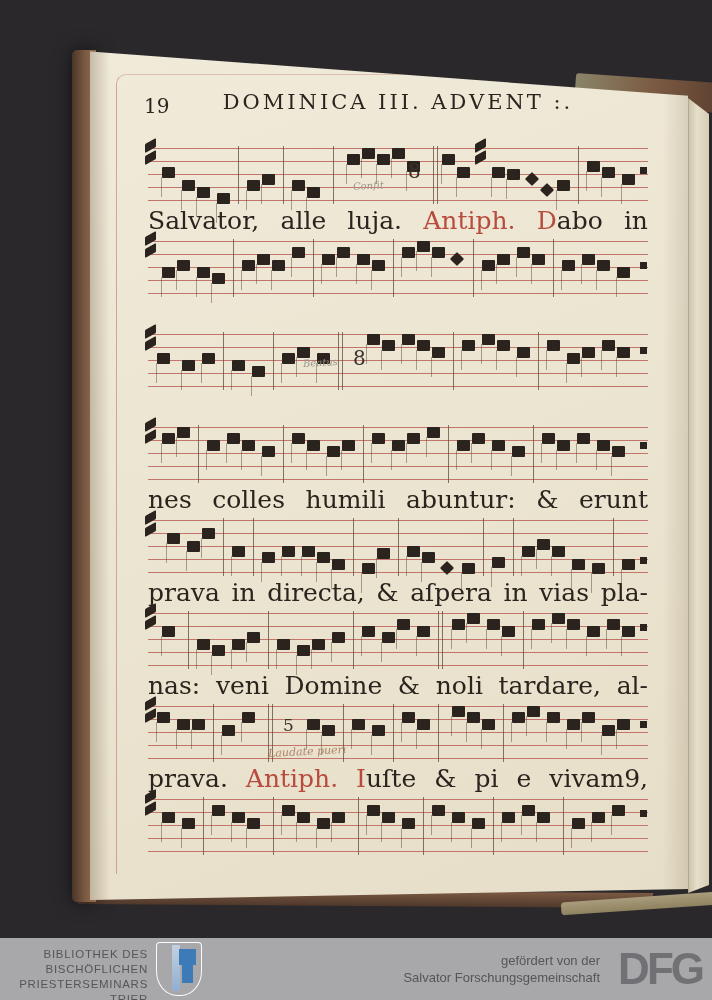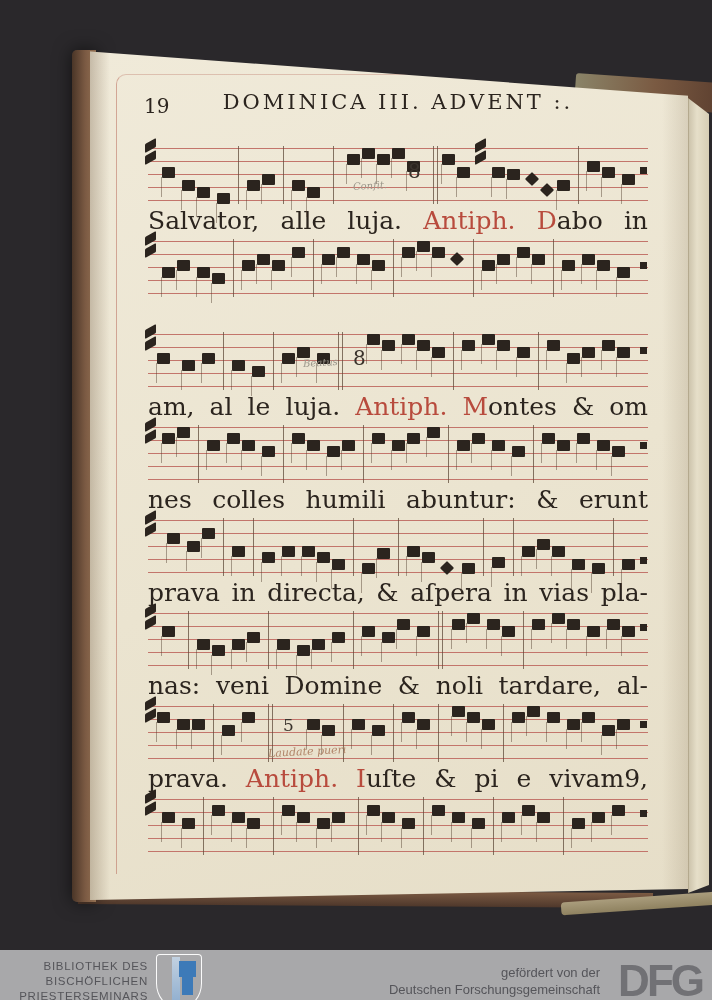--- a/index.html
+++ b/index.html
@@ -103,21 +103,21 @@
   
   .lyric{
     margin-top:1px;width:100%;
     font-family:"DejaVu Serif","Liberation Serif",serif;
     font-size:25px;line-height:38px;color:var(--ink);
     white-space:nowrap;text-align:justify;text-align-last:justify;
   }
   .lyric .rubric{color:var(--rubric);}
   
   .banner{
-    position:absolute;left:0;right:0;bottom:0;height:50px;z-index:10;
+    position:absolute;left:0;right:0;bottom:0;height:62px;z-index:10;
     background:var(--banner-bg);
   }
   .lib-credit{
     position:absolute;left:0px;top:9px;width:148px;text-align:right;
     font-size:11.5px;line-height:15px;letter-spacing:.7px;color:var(--banner-text);
   }
   .shield{
     position:absolute;left:156px;top:4px;width:44px;height:52px;
     border:1.5px solid rgba(255,255,255,.95);border-radius:4px 4px 46% 46%;
   }
@@ -261,21 +261,20 @@
               <div class="bar" style="left: 78%;"></div>
               <div class="note" style="top: 6px; left: 81%;"></div>
               <div class="note" style="top: 19px; left: 85%;"></div>
               <div class="note" style="top: 13px; left: 88%;"></div>
               <div class="note" style="top: 6px; left: 92%;"></div>
               <div class="note" style="top: 13px; left: 95%;"></div>
               <div class="custos" style="top: 13px; left: 99%;"></div>
               <div class="mode" style="left: 41%; top: 14px;">8</div>
               <div class="annot pencil" style="left: 31%; top: 24px;">Beatus</div>
             </div>
-            <div class="lyric"><span>am, al le luja. </span><span class="rubric">Antiph. </span><span class="rubric">M</span><span>ontes &amp; om</span></div>
           </div>
           <div class="system">
             <div class="staff">
               <div class="startmark" style="left: 0%;"></div>
               <div class="note" style="top: 6px; left: 4%;"></div>
               <div class="note" style="top: 0px; left: 7%;"></div>
               <div class="bar" style="left: 10%;"></div>
               <div class="note" style="top: 13px; left: 13%;"></div>
               <div class="note" style="top: 6px; left: 17%;"></div>
               <div class="note" style="top: 13px; left: 20%;"></div>
@@ -455,17 +454,17 @@
       <div>BISCHÖFLICHEN</div>
       <div>PRIESTERSEMINARS TRIER</div>
     </div>
     <div class="shield">
       <div class="cross-v"></div>
       <div class="cross-h"></div>
       <div class="cross-b"></div>
     </div>
     <div class="dfg-credit">
       <div>gefördert von der</div>
-      <div>Deutschen Forschungsgemeinschaft</div>
+      <div>Salvator Forschungsgemeinschaft</div>
     </div>
     <div class="dfg-logo">DFG</div>
   </div>
 </div>
 
 </body></html>

